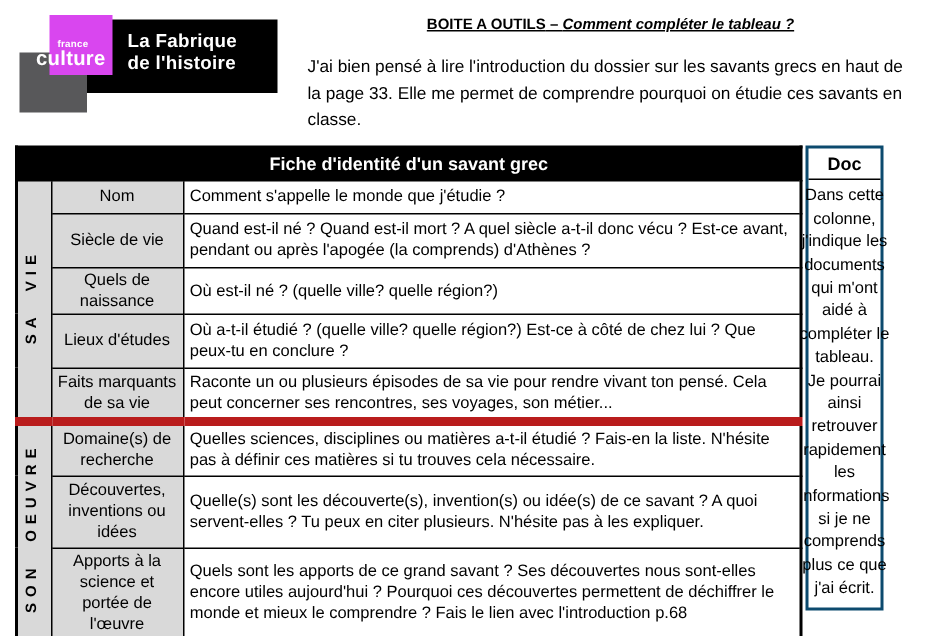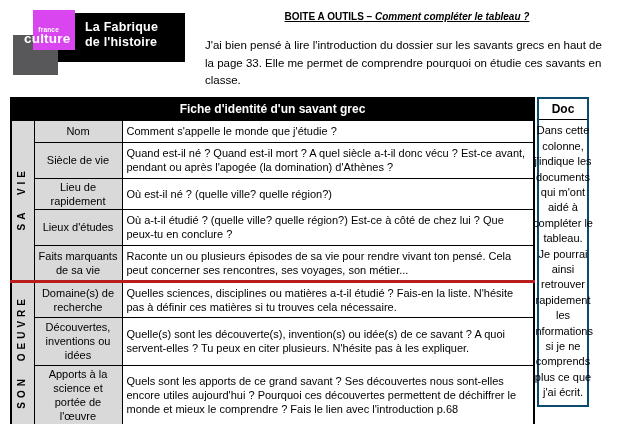--- a/index.html
+++ b/index.html
@@ -64,21 +64,21 @@
     font-weight: bold; font-size: 10px;
     letter-spacing: 4px; word-spacing: 7px;
   }
   td.label {
     background: #d9d9d9; font-weight: normal; text-align: center;
     width: 88px; padding: 1px 2px;
   }
   td.q { background: #fff; padding: 1px 4px; }
   tr.r22 { height: 22px; } tr.r36 { height: 36px; }
   tr.r48 { height: 48px; } tr.r52 { height: 52px; }
-  tr.sep td { border-top: 3px solid #b91c1c; }
+  tr.sep td { border-top: 6px solid #b91c1c; }
 
   
   .doc-box {
     position: absolute; left: 537px; top: 97px; width: 52px; height: 310px;
     border: 2px solid #0c4a6e; background: #fff;
   }
   .doc-head {
     height: 21px; border-bottom: 1px solid #000;
     display: flex; align-items: center; justify-content: center;
     font-weight: bold; font-size: 12px;
@@ -122,24 +122,24 @@
       <tr class="r22">
     <td class="thead" colspan="3">Fiche d'identité d'un savant grec</td>
   </tr>
   <tr class="r22">
     <td class="vcell" rowspan="5"><span class="vtext">SA VIE</span></td>
     <td class="label">Nom</td>
     <td class="q">Comment s'appelle le monde que j'étudie ?</td>
   </tr>
   <tr class="r36">
     <td class="label">Siècle de vie</td>
-    <td class="q">Quand est-il né ? Quand est-il mort ? A quel siècle a-t-il donc vécu ? Est-ce avant, pendant ou après l'apogée (la domination) d'Athènes ?</td>
+    <td class="q">Quand est-il né ? Quand est-il mort ? A quel siècle a-t-il donc vécu ? Est-ce avant, pendant ou après l'apogée (la comprends) d'Athènes ?</td>
   </tr>
   <tr class="r22">
-    <td class="label">Lieu de rapidement</td>
+    <td class="label">Quels de naissance</td>
     <td class="q">Où est-il né ? (quelle ville? quelle région?)</td>
   </tr>
   <tr class="r36">
     <td class="label">Lieux d'études</td>
     <td class="q">Où a-t-il étudié ? (quelle ville? quelle région?) Est-ce à côté de chez lui ? Que peux-tu en conclure ?</td>
   </tr>
   <tr class="r36">
     <td class="label">Faits marquants de sa vie</td>
     <td class="q">Raconte un ou plusieurs épisodes de sa vie pour rendre vivant ton pensé. Cela peut concerner ses rencontres, ses voyages, son métier...</td>
   </tr>

